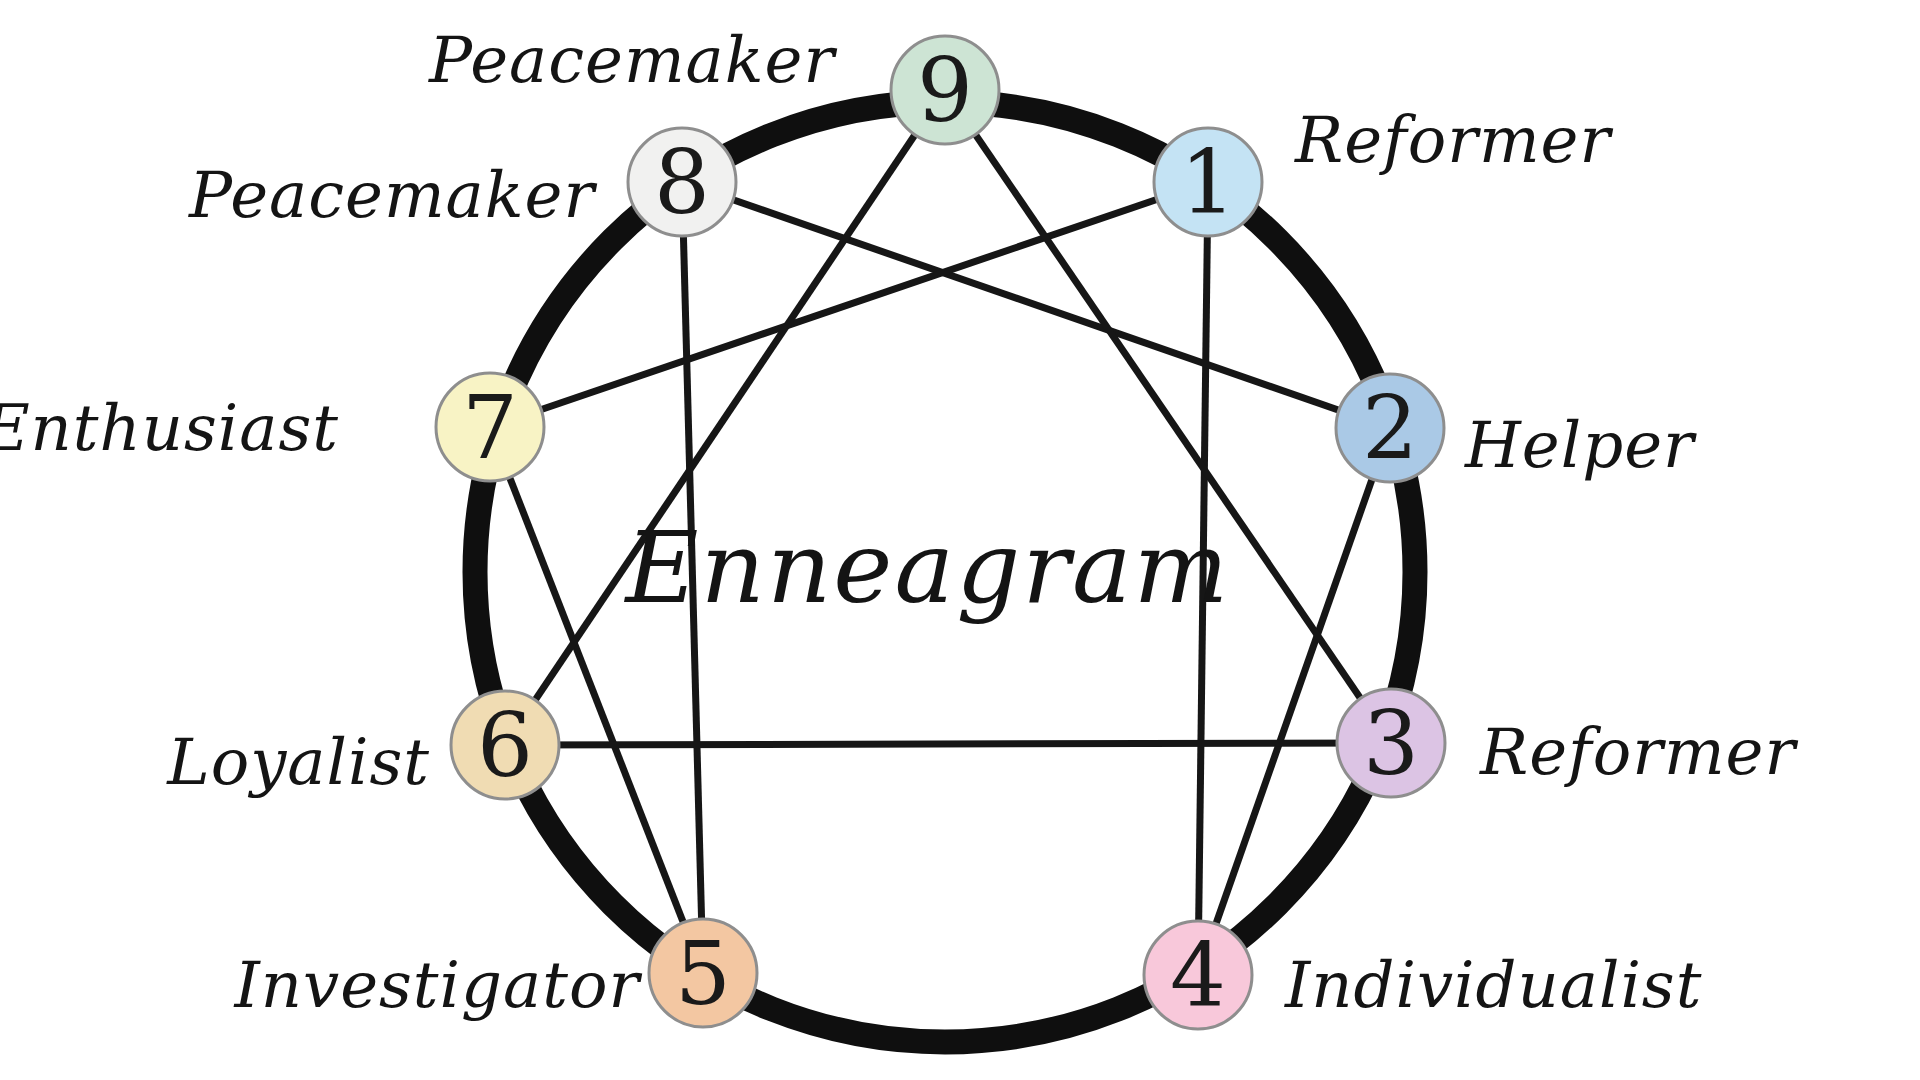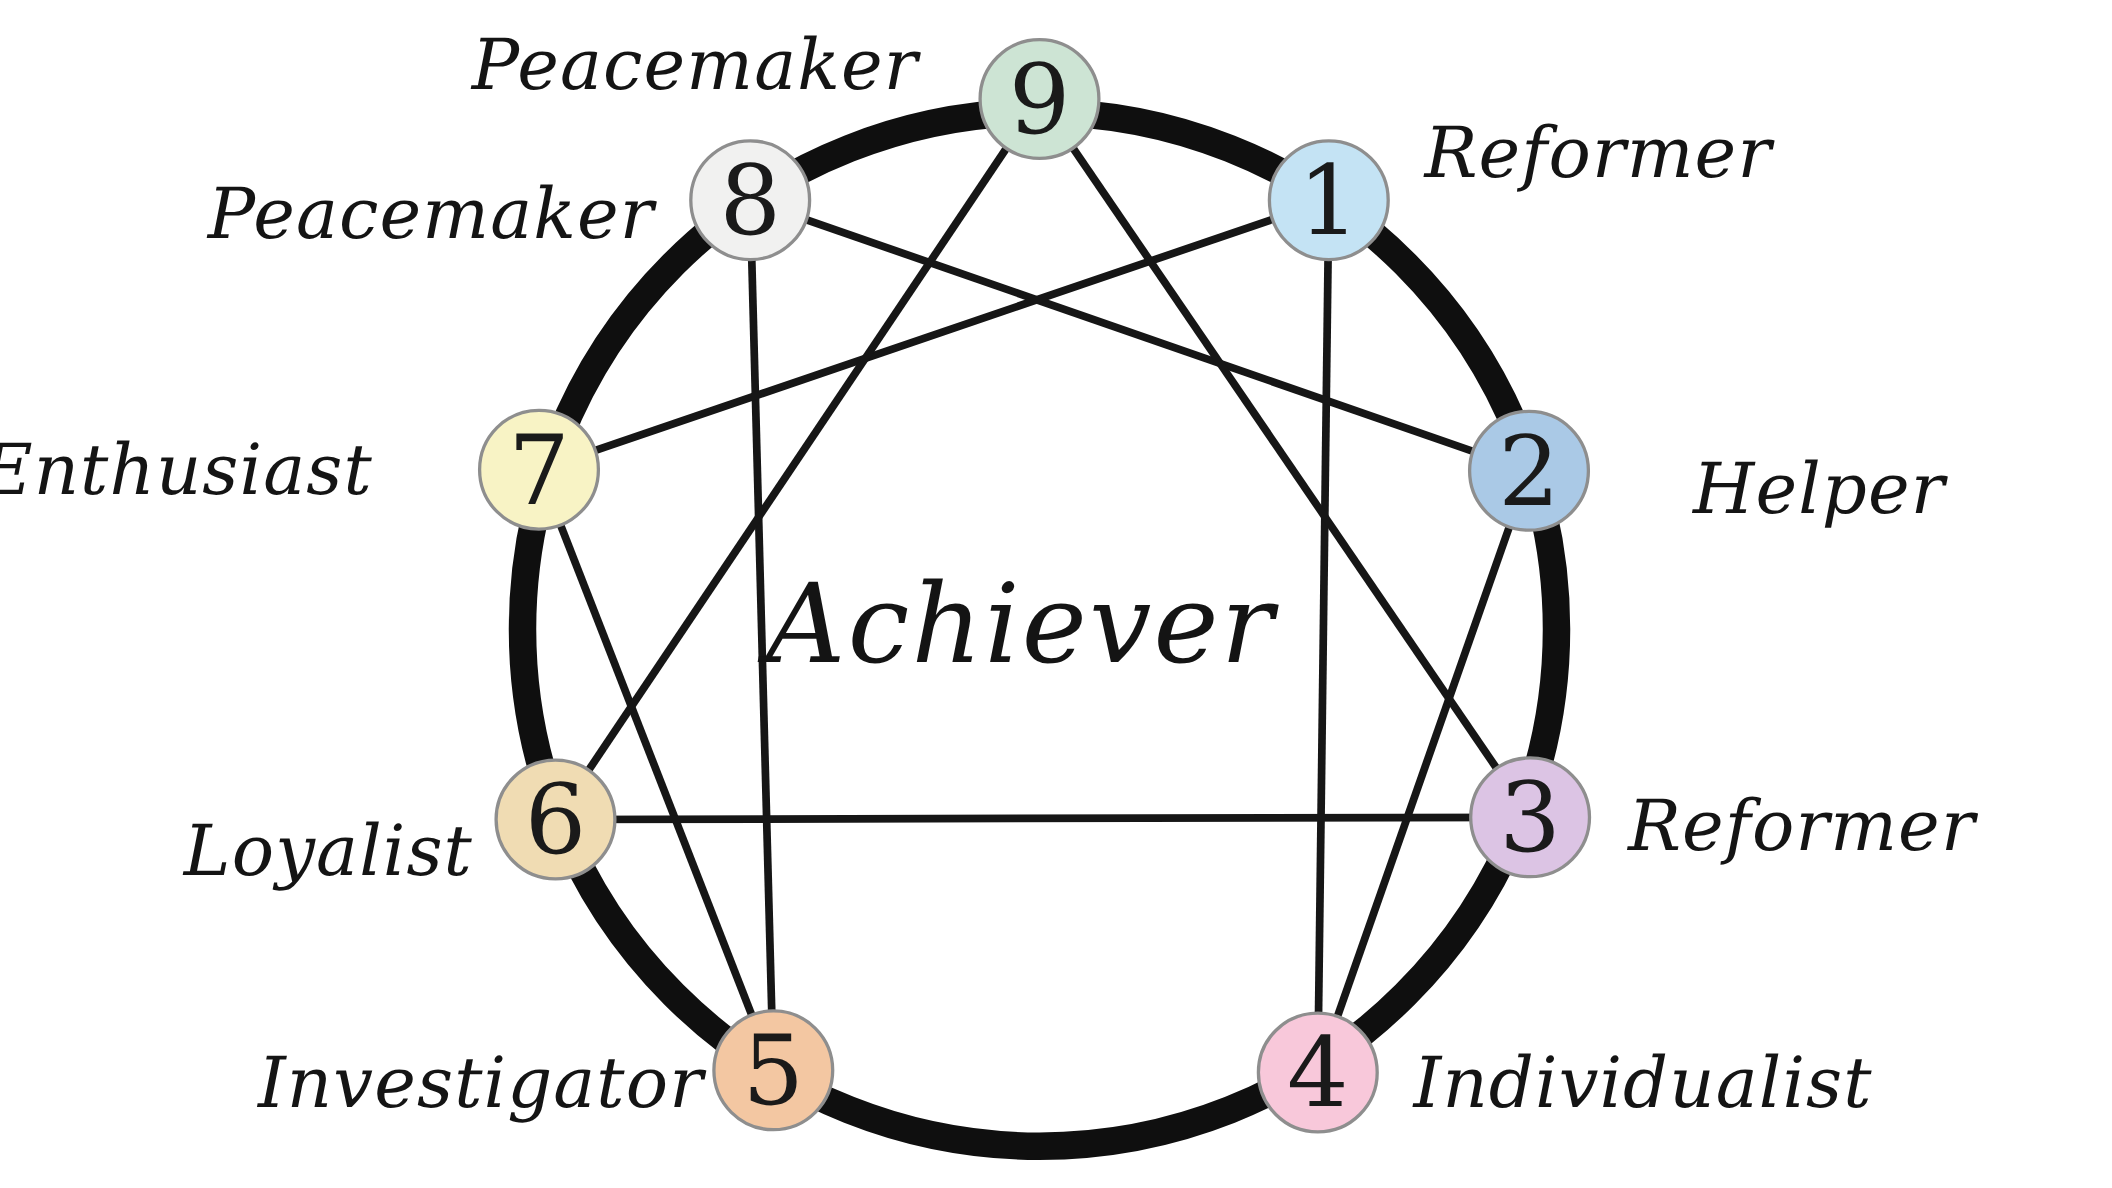--- a/index.html
+++ b/index.html
@@ -113,33 +113,33 @@
       <circle cx="490" cy="427" r="54" stroke-width="3" stroke="#8e8e8e" fill="#f8f3c5"></circle>
       <text x="490" y="427" dy="0.35em" text-anchor="middle" class="node-number-text">7</text>
     </g>
 
     <g>
       <circle cx="682" cy="182" r="54" stroke-width="3" stroke="#8e8e8e" fill="#f1f1f0"></circle>
       <text x="682" y="182" dy="0.35em" text-anchor="middle" class="node-number-text">8</text>
     </g>
   </svg>
 
-  <div class="diagram-title">Achiever</div>
+  <div class="diagram-title">Enneagram</div>
 
   <div class="type-label" style="left:1295px; top:140px;">Reformer</div>
 
   <div class="type-label" style="right:1085px; top:60px;">Peacemaker</div>
 
   <div class="type-label" style="right:1325px; top:195px;">Peacemaker</div>
 
-  <div class="type-label" style="left:1539px; top:445px;">Helper</div>
+  <div class="type-label" style="left:1465px; top:445px;">Helper</div>
 
   <div class="type-label" style="right:1581px; top:428px;">Enthusiast</div>
 
-  <div class="type-label" style="right:1490px; top:762px;margin-top:12px;">Loyalist</div>
+  <div class="type-label" style="right:1490px; top:762px;">Loyalist</div>
 
   <div class="type-label" style="left:1480px; top:752px;">Reformer</div>
 
   <div class="type-label" style="left:1285px; top:985px;">Individualist</div>
 
   <div class="type-label" style="right:1280px; top:985px;">Investigator</div>
 
 </div>
 
 </body></html>

